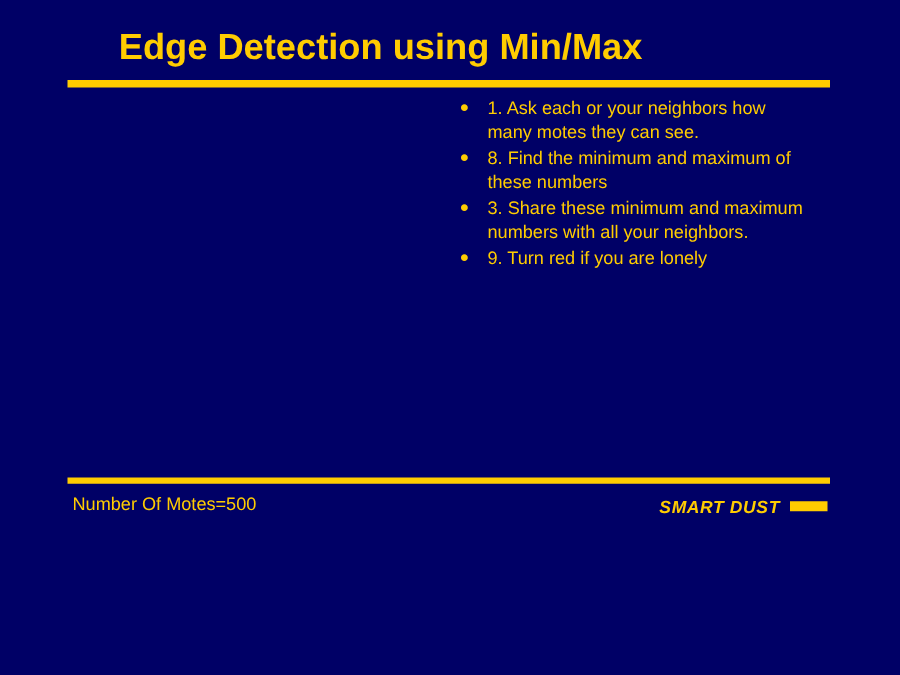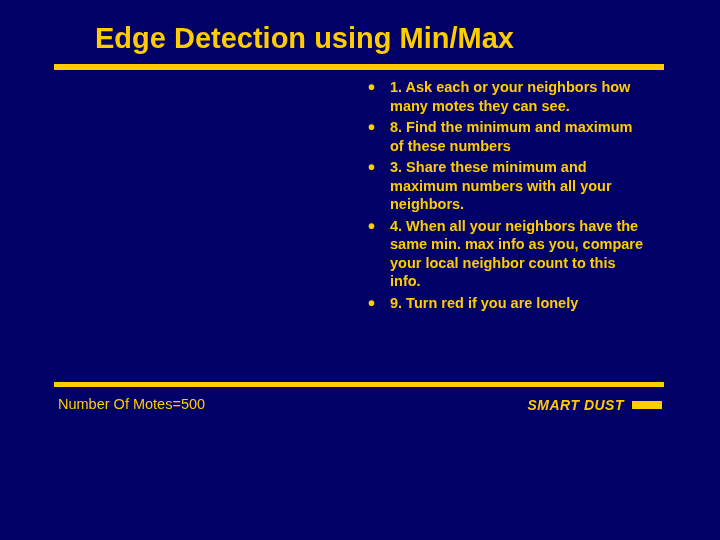--- a/index.html
+++ b/index.html
@@ -45,21 +45,21 @@
     width: 300px;
     padding-right: 18px;
   }
   .bullets {
     list-style: none;
   }
   .bullets li {
     position: relative;
     color: #ffcc00;
     font-size: 14.5px;
-    font-weight: bold;
+    font-weight: normal;
     line-height: 1.28;
     padding-left: 22px;
     margin-bottom: 3px;
     text-align: left;
   }
   .bullets li::before {
     content: "•";
     position: absolute;
     left: 0;
     top: -3px;
@@ -113,21 +113,20 @@
   <div class="title">Edge Detection using Min/Max</div>
   <div class="title-rule"></div>
 
   <div class="content">
     <div class="left-col"></div>
     <div class="right-col">
       <ul class="bullets">
         <li>1. Ask each or your neighbors how many motes they can see.</li>
         <li>8. Find the minimum and maximum of these numbers</li>
         <li>3. Share these minimum and maximum numbers with all your neighbors.</li>
-        <li>4. When all your neighbors have the same min. max info as you, compare your local neighbor count to this info.</li>
         <li>9. Turn red if you are lonely</li>
       </ul>
     </div>
   </div>
 
   <div class="caption">
     <div>Number Of Motes=500</div>
   </div>
 
   <div class="footer-rule"></div>

